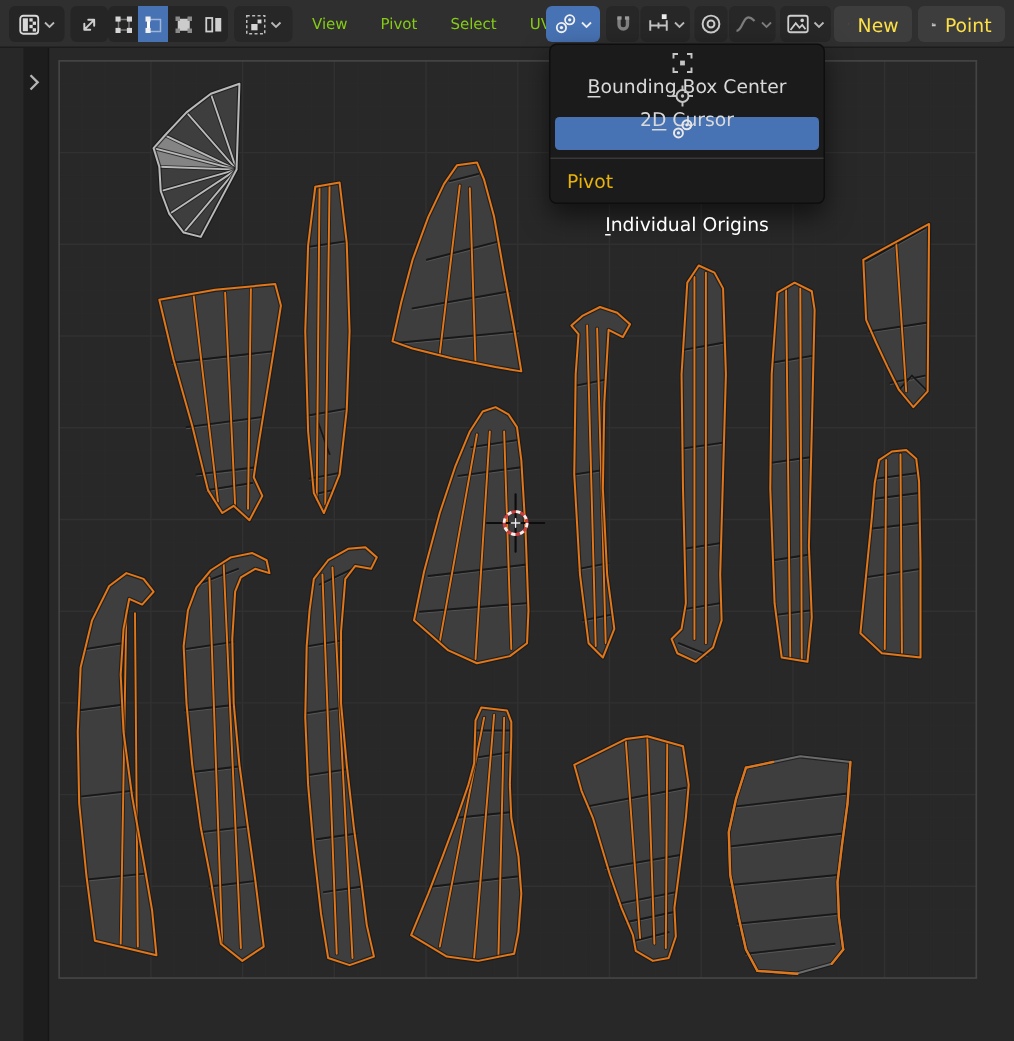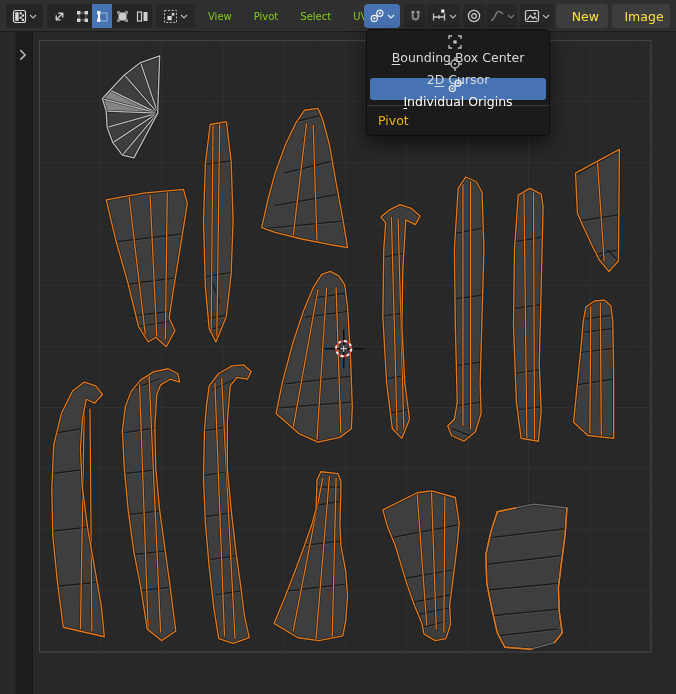--- a/index.html
+++ b/index.html
@@ -19,21 +19,21 @@
   .modegrp .mbtn{width:20px;height:24px;display:flex;align-items:center;justify-content:center;}
   .modegrp .mbtn.active{background:#4772b3;}
   .pivotbtn{background:#4772b3;}
   .txtbtn{background:#3d3d3d;color:#fde047;font-size:12.5px;gap:6px;padding:0 9px;}
   
   .menu{position:absolute;left:366px;top:29px;width:184px;background:#1b1b1b;border:1px solid #0e0e0e;
         border-radius:5px;box-shadow:0 8px 18px rgba(0,0,0,.55);z-index:10;padding:4px 0 5px 0;box-sizing:border-box;}
   .mrow{height:22px;display:flex;align-items:center;margin:0 3px;border-radius:3px;padding:0 5px;flex-direction:column;}
   .mrow .micon{width:22px;display:flex;align-items:center;}
   .mrow .mlabel{font-size:12.5px;color:#d9d9d9;}
-  .mrow.hl{background:#4772b3;}
+  .mrow.hl{background:#4772b3;gap:48px;}
   .mrow.hl .mlabel{color:#ffffff;}
   .msep{border-top:1px solid #383838;margin:5px 0 4px 0;}
   .mfoot{height:20px;display:flex;align-items:center;padding:0 11px;font-size:12.5px;color:#eab308;}
   u{text-decoration:underline;text-underline-offset:2px;}
   
   .canvas{position:absolute;left:0;top:32px;z-index:1;}
 </style>
 </head>
 <body>
 
@@ -176,21 +176,21 @@
         <path d="M6 1.5 V10.5 M1.5 6 H10.5" stroke="#e4e4e4" stroke-width="1.5"></path>
         </svg>
       <span>New</span>
     </div>
 
     <div class="hbtn txtbtn" style="left:612px;width:58px;">
       <svg width="15" height="13" viewBox="0 0 15 13">
         <path d="M1 2.5 a1 1 0 0 1 1-1 h3.2 l1.4 1.8 h6.4 a1 1 0 0 1 1 1 V11 a1 1 0 0 1 -1 1 H2 a1 1 0 0 1 -1-1 Z" fill="#c9c9c9"></path>
         <path d="M1 5 h13" stroke="#2f2f2f" stroke-width="1"></path>
       </svg>
-      <span>Image</span>
+      <span>Point</span>
     </div>
   </div>
 
   <svg class="canvas" width="676" height="662" viewBox="0 32 676 694" id="uvcanvas">
       <rect x="0" y="32" width="676" height="694" fill="#282828"></rect>
       <rect x="0" y="32" width="17" height="694" fill="#1d1d1d"></rect>
       <line x1="17.5" y1="32" x2="17.5" y2="726" stroke="#161616" stroke-width="1"></line>
       <g>
         <line x1="41.025" y1="41" x2="41.025" y2="682" stroke="#2d2d2d" stroke-width="0.5" stroke-linecap="round" opacity="0.55"></line>
         <line x1="25" y1="57.025" x2="666" y2="57.025" stroke="#2d2d2d" stroke-width="0.5" stroke-linecap="round" opacity="0.55"></line>

